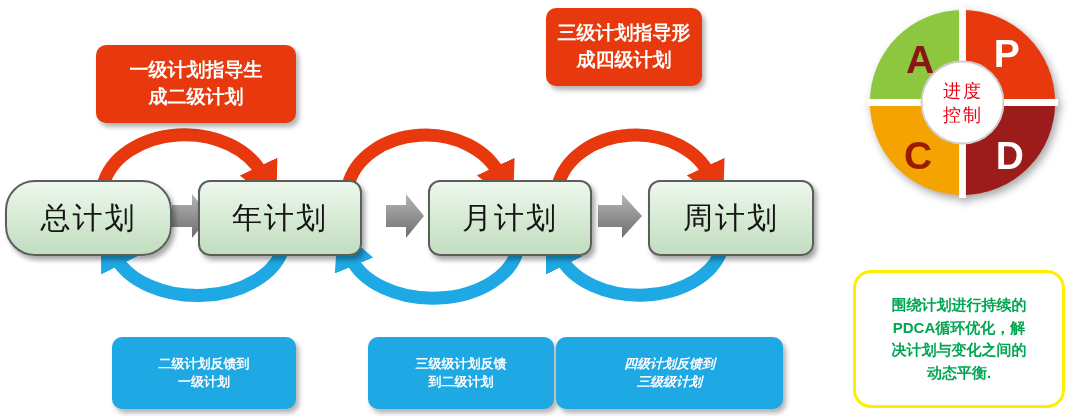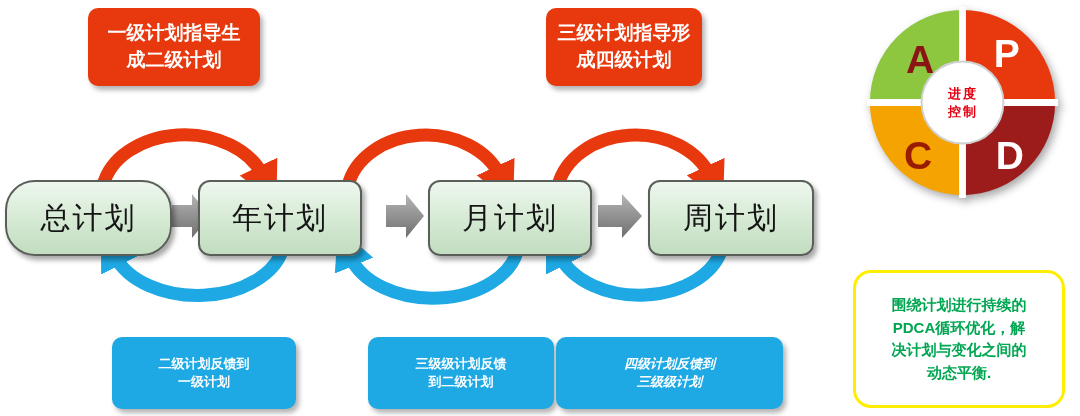--- a/index.html
+++ b/index.html
@@ -36,21 +36,21 @@
     white-space:pre-line;box-shadow:3px 4px 5px rgba(0,0,0,.3);
   }
 
   
   #pdca-wheel{position:absolute;left:865px;top:5px;width:195px;height:195px;z-index:2;
     filter:drop-shadow(3px 4px 4px rgba(0,0,0,.35));}
   .pdca-letter{font-family:"Liberation Sans","DejaVu Sans",sans-serif;font-weight:bold;font-size:40px;}
   #pdca-center-text{
     position:absolute;left:922px;top:72px;width:82px;height:62px;z-index:4;
     display:flex;align-items:center;justify-content:center;text-align:center;
-    color:#e60012;font-weight:bold;font-size:13px;line-height:1.35;
+    color:#e60012;font-weight:normal;font-size:18px;line-height:1.35;
     white-space:pre-line;letter-spacing:2px;
   }
 
   
   #note-box{
     position:absolute;left:853px;top:270px;width:212px;height:138px;z-index:3;
     background:#ffffff;border:3px solid #ffee00;border-radius:18px;
     box-sizing:border-box;display:flex;align-items:center;justify-content:center;
   }
   #note-text{
@@ -88,21 +88,21 @@
     <path d="M172,205 L192,205 L192,194 L210,216 L192,238 L192,227 L172,227 Z" fill="url(#grayGrad)"></path>
     <path d="M386,205 L406,205 L406,194 L424,216 L406,238 L406,227 L386,227 Z" fill="url(#grayGrad)"></path>
     <path d="M598,205 L622,205 L622,194 L642,216 L622,238 L622,227 L598,227 Z" fill="url(#grayGrad)"></path>
   </svg>
 
   <div class="plan-node" style="left:5px;width:163px;border-radius:30px;">总计划</div>
   <div class="plan-node" style="left:198px;width:160px;">年计划</div>
   <div class="plan-node" style="left:428px;width:160px;">月计划</div>
   <div class="plan-node" style="left:648px;width:162px;">周计划</div>
 
-  <div class="guide-box" style="left:88px;width:172px;">一级计划指导生
+  <div class="guide-box" style="left:96px;width:200px;margin-top:37px;">一级计划指导生
 成二级计划</div>
   <div class="guide-box" style="left:546px;width:156px;">三级计划指导形
 成四级计划</div>
 
   <div class="feedback-box" style="left:112px;width:184px;">二级计划反馈到
 一级计划</div>
   <div class="feedback-box" style="left:344px;width:186px;margin-left:24px;">三级级计划反馈
 到二级计划</div>
   <div class="feedback-box" style="left:556px;width:227px;font-style:italic;">四级计划反馈到
 三级级计划</div>

